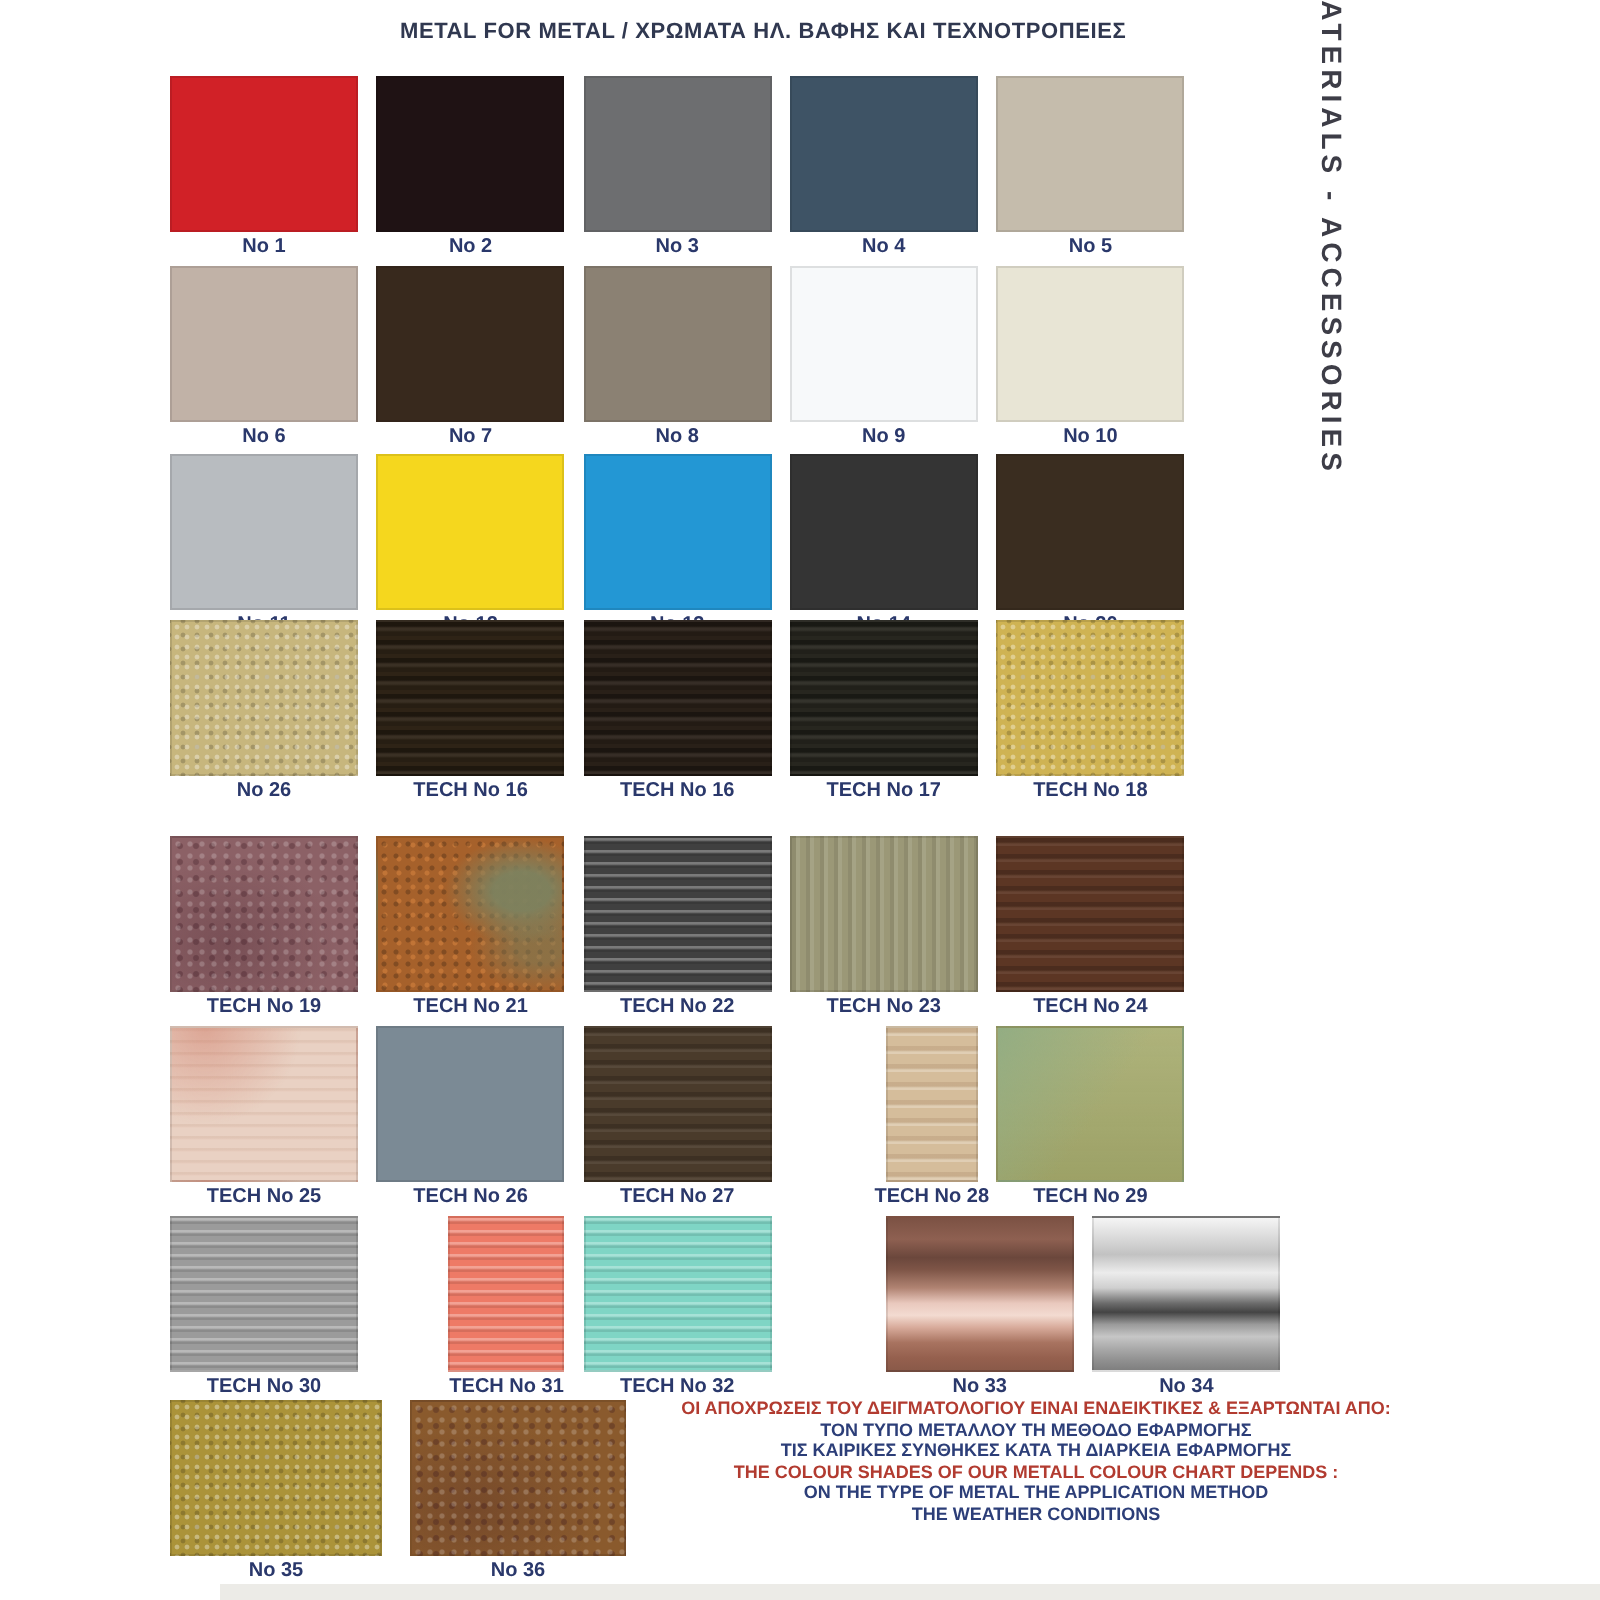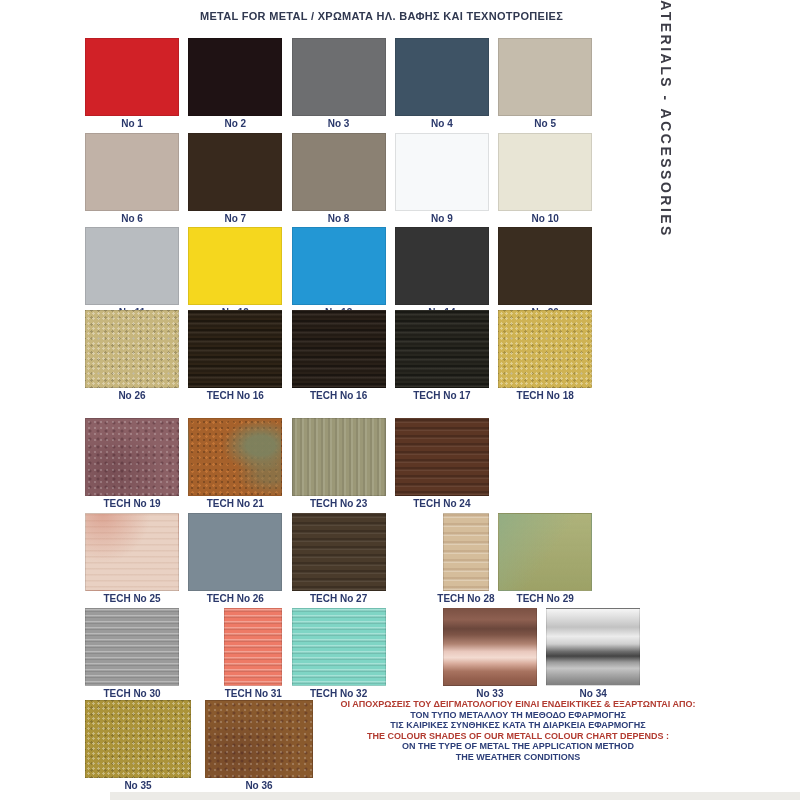--- a/index.html
+++ b/index.html
@@ -186,20 +186,24 @@
       <div class="swatch-row" style="top: 418px;">
         <div class="swatch-cell" style="width: 94px; margin-right: 9.3px;">
           <div class="swatch tex-mottle" style="background-color: rgb(140, 97, 102);"></div>
           <div class="swatch-label">TECH No 19</div>
         </div>
         <div class="swatch-cell" style="width: 94px; margin-right: 9.3px;">
           <div class="swatch tex-rust" style="background-color: rgb(166, 97, 43);"></div>
           <div class="swatch-label">TECH No 21</div>
         </div>
         <div class="swatch-cell" style="width: 94px; margin-right: 9.3px;">
+          <div class="swatch tex-brushed" style="background-color: rgb(64, 64, 64);"></div>
+          <div class="swatch-label">TECH No 22</div>
+        </div>
+        <div class="swatch-cell" style="width: 94px; margin-right: 9.3px;">
           <div class="swatch tex-vstripes" style="background-color: rgb(155, 152, 119);"></div>
           <div class="swatch-label">TECH No 23</div>
         </div>
         <div class="swatch-cell" style="width: 94px; margin-right: 9.3px;">
           <div class="swatch tex-wood" style="background-color: rgb(92, 54, 36);"></div>
           <div class="swatch-label">TECH No 24</div>
         </div>
       </div>
       <div class="swatch-row" style="top: 513px;">
         <div class="swatch-cell" style="width: 94px; margin-right: 9.3px;">

